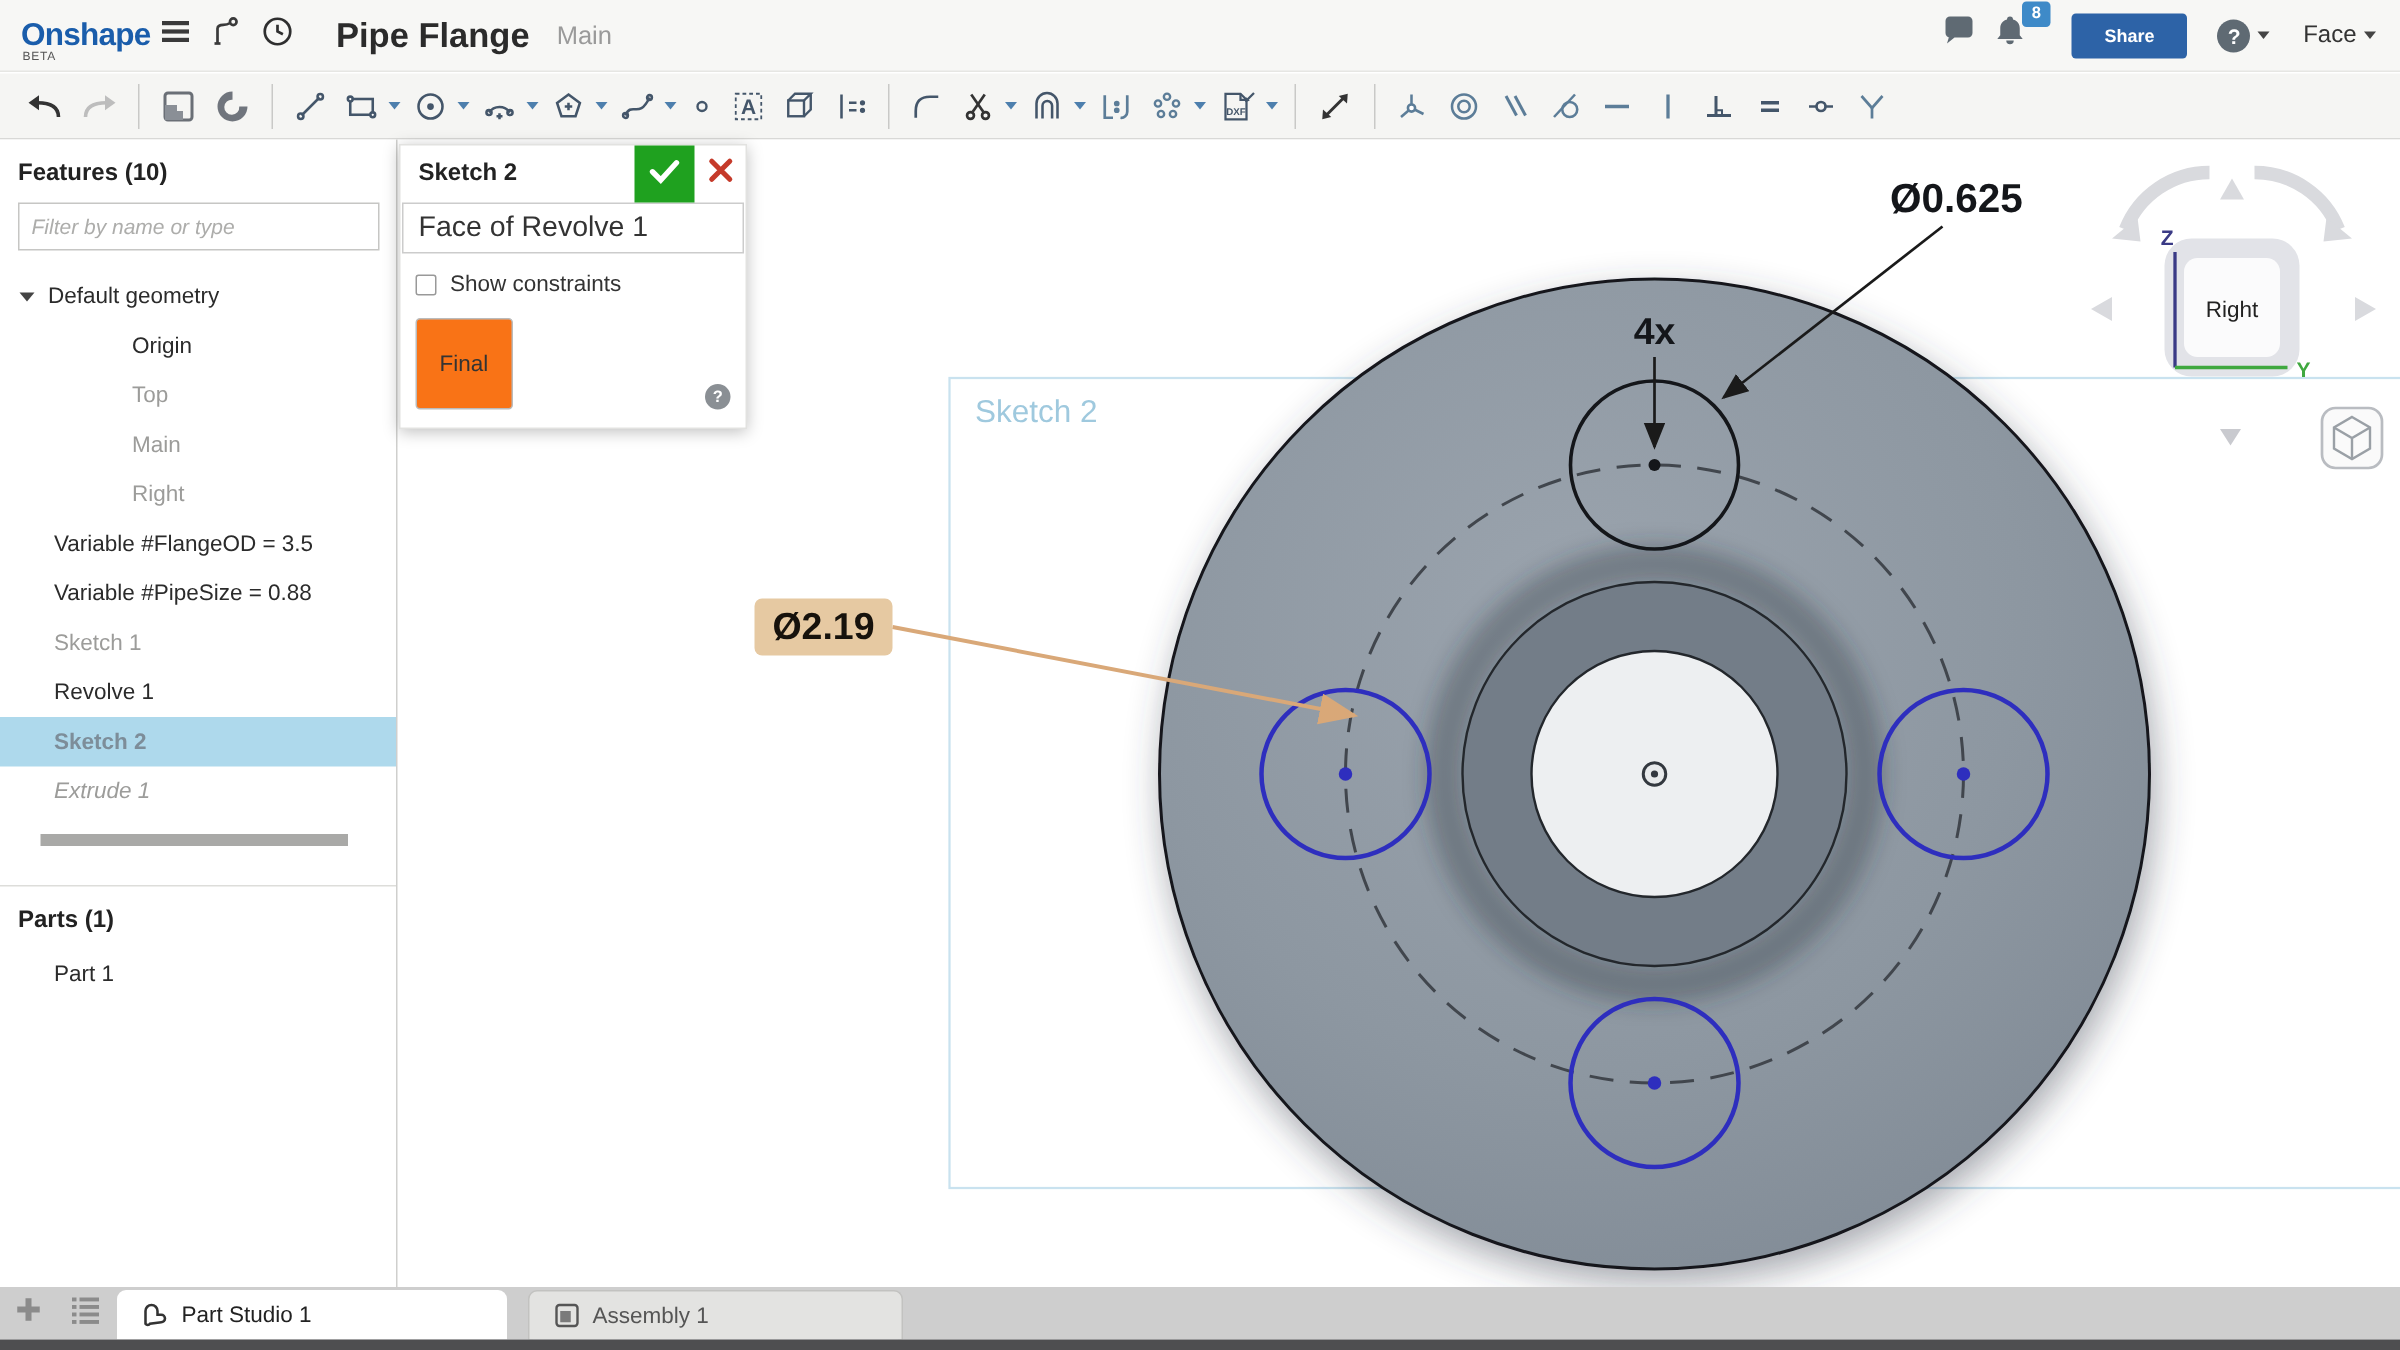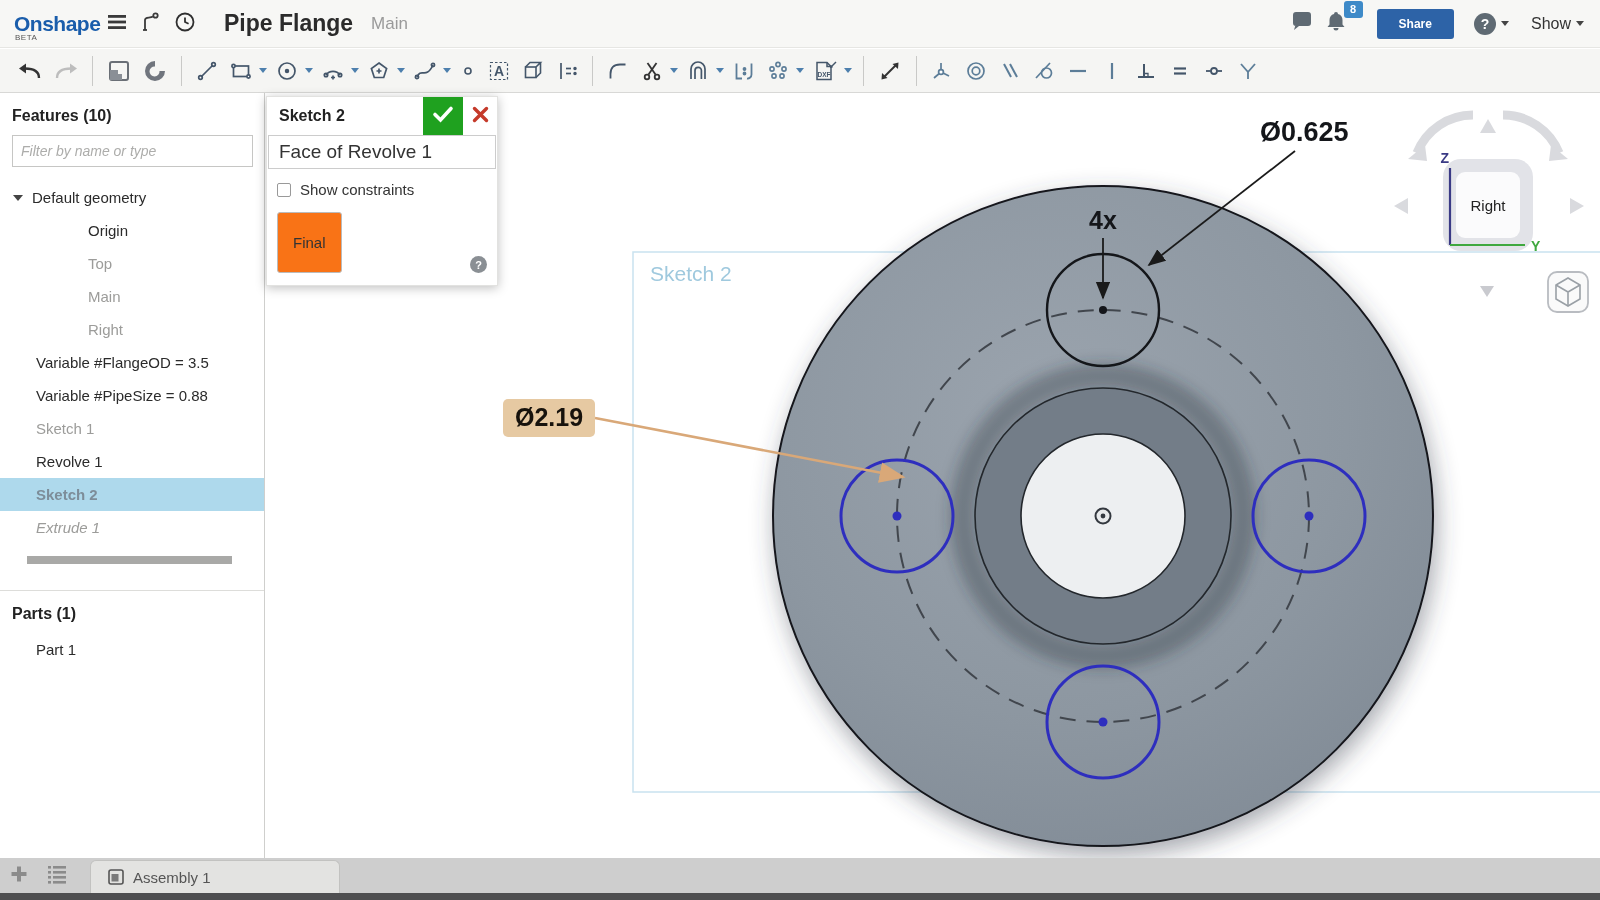--- a/index.html
+++ b/index.html
@@ -138,21 +138,21 @@
       <span>
         <svg width="24" height="24" viewBox="0 0 24 24">
             <path fill="#5f6a73" d="M12 2 a2 2 0 0 1 2 2 c3 .8 4.5 3 4.5 6 v4.5 l2 2.5 H3.5 l2-2.5 V10 c0-3 1.5-5.2 4.5-6 a2 2 0 0 1 2-2 Z M9.5 18 h5 a2.5 2.5 0 0 1 -5 0 Z"></path>
           </svg>
       </span>
       <span class="badge">8</span>
     </div>
     <button class="share-btn">Share</button>
     <div class="help-circle">?</div>
     <span class="caret"></span>
-    <div id="user-name">Show</div>
+    <div id="user-name">Face</div>
     <span class="caret"></span>
   </div>
 </div>
 
 <div id="toolbar">
   <div class="tbtn">
       <svg width="26" height="24" viewBox="0 0 26 24">
         <path d="M22 19 C22 12 16 9.5 8 9.5" fill="none" stroke="#333" stroke-width="2.4"></path>
         <polygon points="9,4.5 9,14.5 2,9.5" fill="#333"></polygon>
       </svg>
@@ -565,20 +565,28 @@
             <rect x="2" y="7" width="3" height="2.6"></rect>
             <rect x="7" y="7" width="13" height="2.6"></rect>
             <rect x="2" y="12" width="3" height="2.6"></rect>
             <rect x="7" y="12" width="13" height="2.6"></rect>
             <rect x="2" y="17" width="3" height="2.6"></rect>
             <rect x="7" y="17" width="13" height="2.6"></rect>
           </g>
         </svg>
     </span>
   </div>
+  <div class="tab tab-active">
+    <span class="tab-ic">
+      <svg width="19" height="19" viewBox="0 0 19 19">
+          <path d="M3 15.5 V7 A4 4 0 0 1 11 7 V9.5 H13.5 A2.5 2.5 0 0 1 13.5 14.5 L6 15.5 A1.8 1.8 0 0 1 3 15.5 Z" fill="none" stroke="#333" stroke-width="1.7"></path>
+        </svg>
+    </span>
+    <span>Part Studio 1</span>
+  </div>
   <div class="tab tab-idle">
     <span class="tab-ic">
       <svg width="18" height="18" viewBox="0 0 18 18">
           <rect x="2" y="2" width="14" height="14" rx="2" fill="none" stroke="#555" stroke-width="1.6"></rect>
           <rect x="4.5" y="6" width="7" height="7.5" fill="#7a7a7a"></rect>
         </svg>
     </span>
     <span>Assembly 1</span>
   </div>
 </div>

